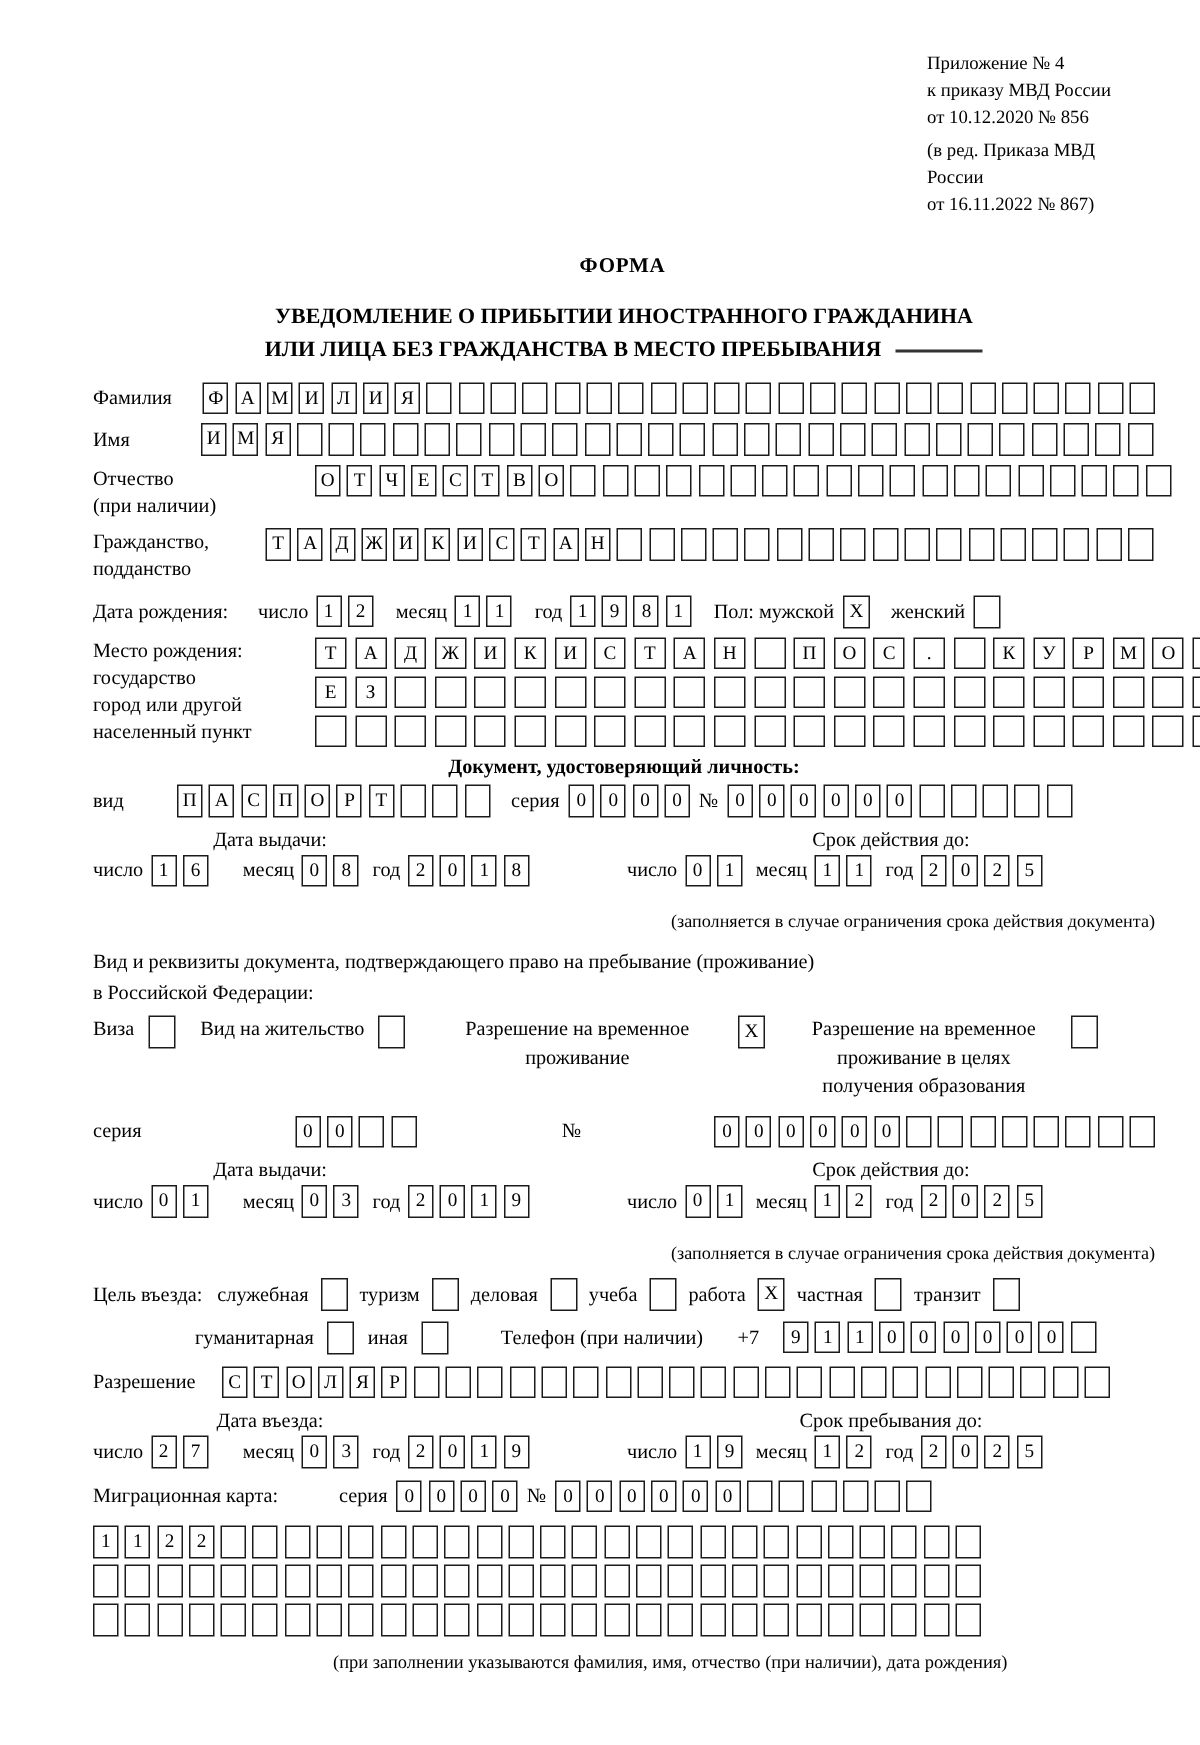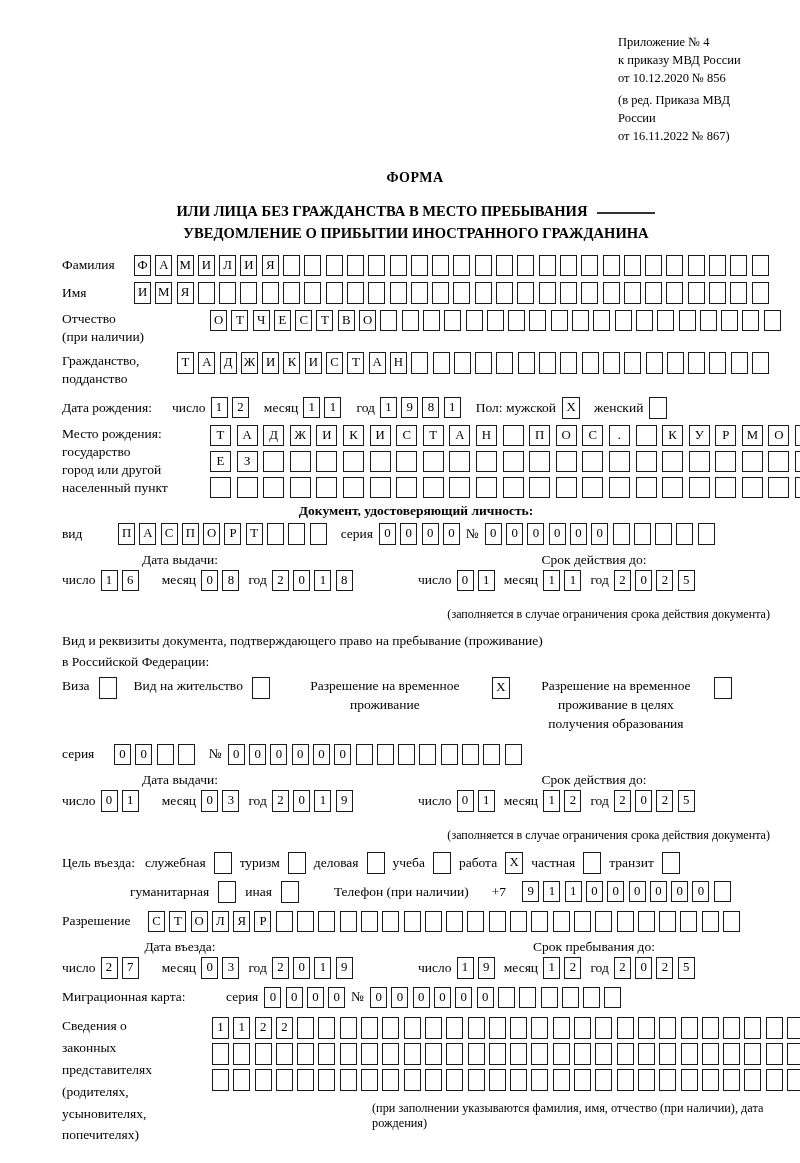--- a/index.html
+++ b/index.html
@@ -55,21 +55,21 @@
   
   .purpose { display: flex; align-items: center; margin-top: 9px; gap: 8px; flex-wrap: nowrap; }
   .purpose .plabel { margin-right: 2px; }
   .purpose2 { display: flex; align-items: center; margin-top: 7px; gap: 9px; margin-left: 68px; }
   .phone-label { margin-left: 26px; }
   .phone-prefix { margin-left: 14px; margin-right: 7px; }
   
   .rep-block { display: flex; align-items: flex-start; margin-top: 7px; }
   .rep-labels { width: 150px; flex-shrink: 0; line-height: 1.62; }
   .rep-note { font-size: 12.3px; margin: 6px 0 0 160px; }
-  .mt8 { margin-top: 8px; } .mt10 { margin-top: 10px; }
+  .mt8 { margin-top: 8px; } .mt10 { margin-top: 10px; justify-content: space-between; }
   .ml { margin-left: 6px; } .mr { margin-right: 6px; }
   .gap14 { margin-left: 14px; }
 </style>
 </head>
 <body>
 
 <div class="page">
 
   <div class="appendix">
     <div>Приложение № 4</div>
@@ -77,22 +77,22 @@
     <div>от 10.12.2020 № 856</div>
     <div class="amend">
       <div>(в ред. Приказа МВД России</div>
       <div>от 16.11.2022 № 867)</div>
     </div>
   </div>
 
   <div class="forma">ФОРМА</div>
 
   <div class="title">
+    <div>УВЕДОМЛЕНИЕ О ПРИБЫТИИ ИНОСТРАННОГО ГРАЖДАНИНА</div>
     <div><span>ИЛИ ЛИЦА БЕЗ ГРАЖДАНСТВА В МЕСТО ПРЕБЫВАНИЯ</span><span class="blank-line"></span></div>
-    <div>УВЕДОМЛЕНИЕ О ПРИБЫТИИ ИНОСТРАННОГО ГРАЖДАНИНА</div>
   </div>
 
 
   <div class="frow mt10">
     <span class="flabel w72">Фамилия</span>
     <span class="cellgrid">
         <span class="cell">Ф</span>
         <span class="cell">А</span>
         <span class="cell">М</span>
         <span class="cell">И</span>
@@ -701,28 +701,20 @@
         <span class="cell"></span>
         <span class="cell"></span>
         <span class="cell"></span>
         <span class="cell"></span>
         <span class="cell"></span>
         <span class="cell"></span>
       </span>
   </div>
 
   <div class="rep-block">
-    <span class="rep-labels">
-      <span>Сведения о</span><br>
-      <span>законных</span><br>
-      <span>представителях</span><br>
-      <span>(родителях,</span><br>
-      <span>усыновителях,</span><br>
-      <span>попечителях)</span>
-    </span>
     <span class="stack" style="padding-top:2px;">
       <span class="cellgrid">
           <span class="cell">1</span>
           <span class="cell">1</span>
           <span class="cell">2</span>
           <span class="cell">2</span>
           <span class="cell"></span>
           <span class="cell"></span>
           <span class="cell"></span>
           <span class="cell"></span>

